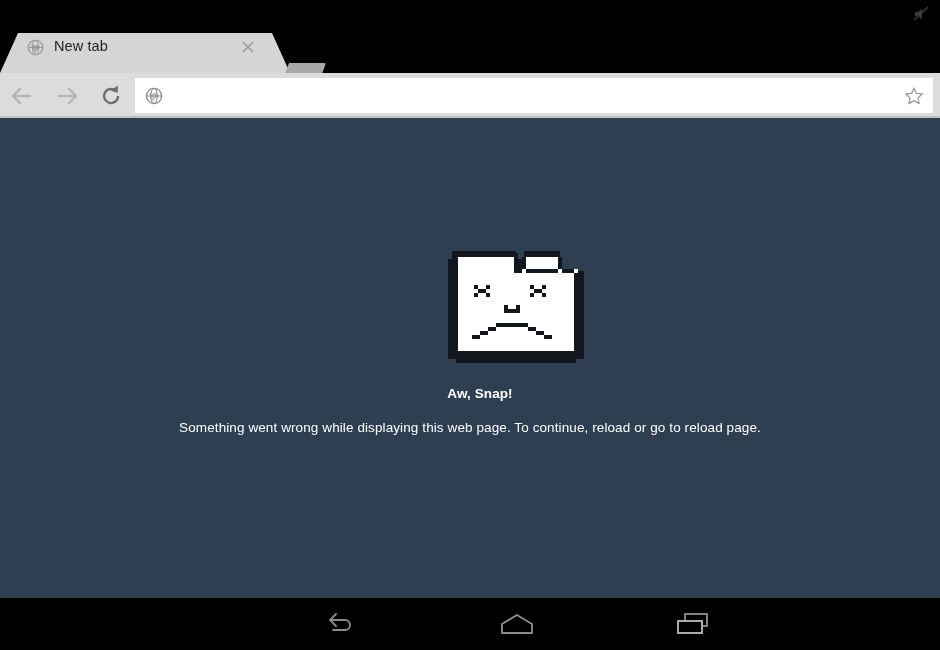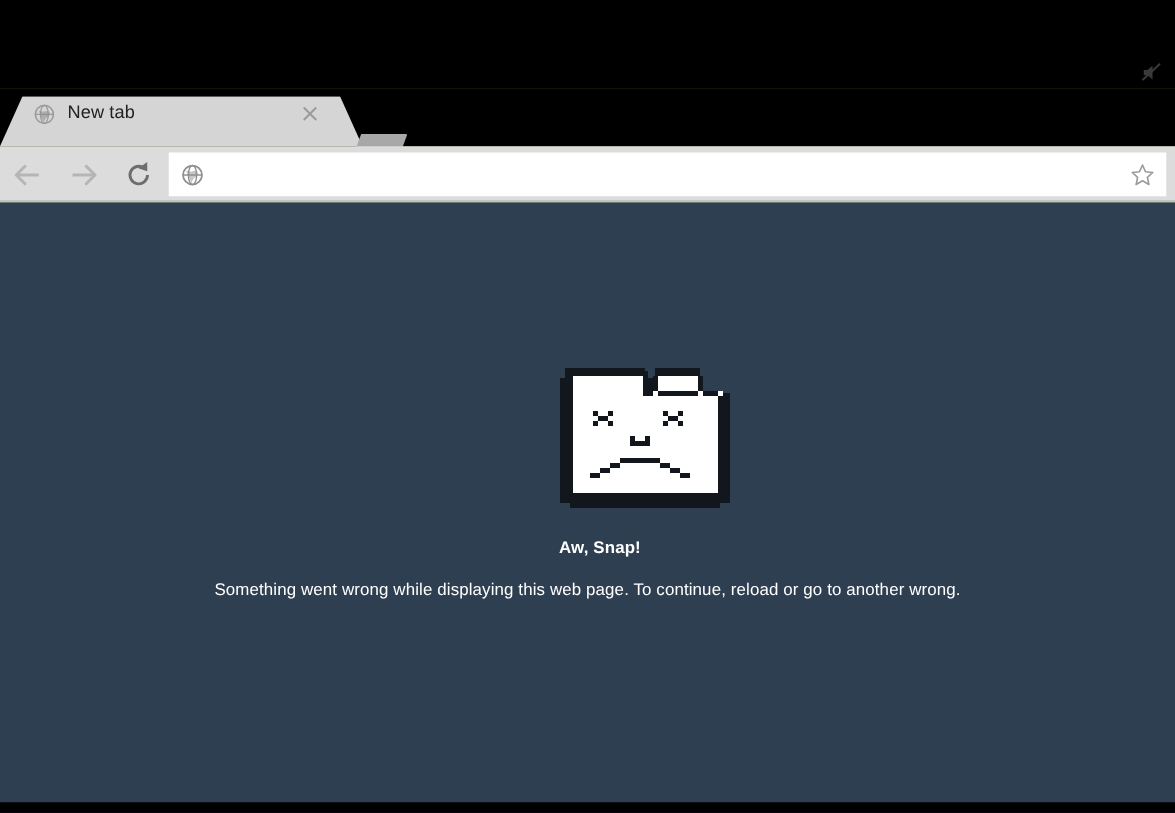--- a/index.html
+++ b/index.html
@@ -2,21 +2,21 @@
 <html><head>
 <meta charset="utf-8">
 <style>
   * { box-sizing: border-box; margin: 0; padding: 0; }
   html, body {
     width: 940px; height: 650px;
     background: #000;
     font-family: "Liberation Sans", sans-serif;
     overflow: hidden;
   }
-  #app { position: relative; width: 940px; height: 554px; background: #4d7c0f; margin-top: 44px; }
+  #app { position: relative; width: 940px; height: 554px; background: #fca5a5; }
 
   
   .status-bar {
     position: absolute; left: 0; top: 0; width: 940px; height: 27px;
     background: #000;
   }
   .status-icon {
     position: absolute; right: 8px; top: 3px;
     width: 22px; height: 22px; opacity: .38;
   }
@@ -255,21 +255,21 @@
             <rect x="40" y="40" width="4" height="2"></rect>
             <rect x="16" y="42" width="4" height="2"></rect>
             <rect x="44" y="42" width="4" height="2"></rect>
             <rect x="12" y="44" width="4" height="2"></rect>
             <rect x="48" y="44" width="4" height="2"></rect>
           </g>
         </svg>
       </span>
 
       <div class="crash-title">Aw, Snap!</div>
-      <div class="crash-msg">Something went wrong while displaying this web page. To continue, reload or go to another wrong.</div>
+      <div class="crash-msg">Something went wrong while displaying this web page. To continue, reload or go to reload page.</div>
     </div>
   </div>
 
   <div class="navbar">
 
     <span class="navbar-btn" id="nav-back">
       <svg width="36" height="26" viewBox="0 0 36 26">
         <path d="M8 9 h14 a5 5 0 0 1 0 10 h-12" fill="none" stroke="#8a8a8a" stroke-width="1.9" stroke-linecap="round"></path>
         <polyline points="13,3 7,9 13,15" fill="none" stroke="#8a8a8a" stroke-width="1.9" stroke-linecap="round" stroke-linejoin="round"></polyline>
       </svg>

